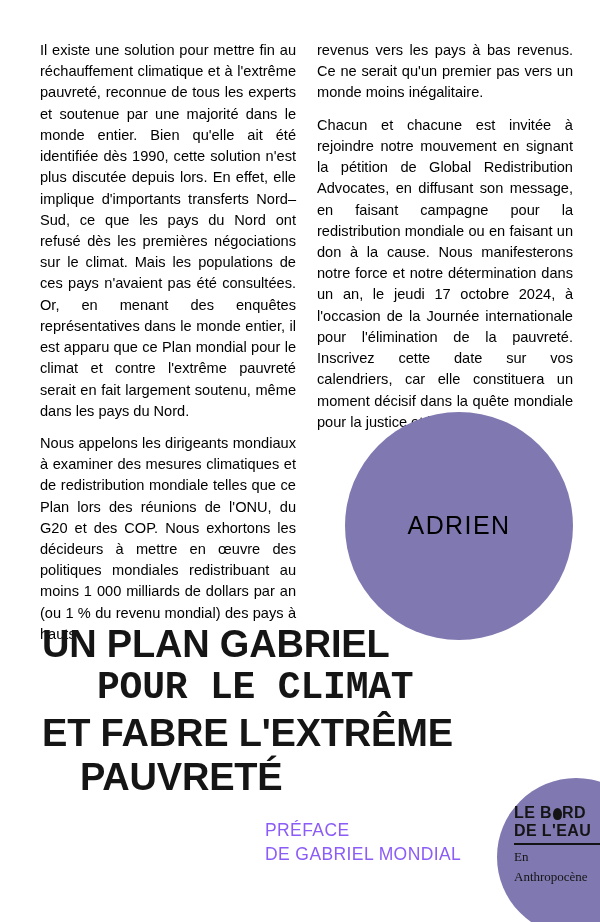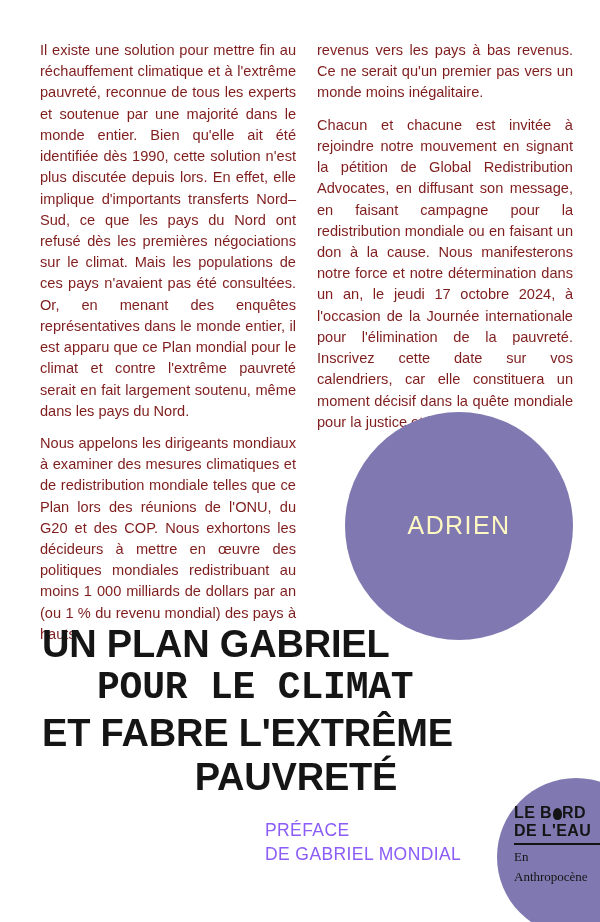--- a/index.html
+++ b/index.html
@@ -34,21 +34,21 @@
   #author-name {
     position: absolute;
     left: 0;
     top: 0;
     width: 228px;
     height: 228px;
     display: flex;
     flex-direction: column;
     align-items: center;
     justify-content: center;
-    color: #fef9c3;
+    color: #000000;
     font-size: 25px;
     letter-spacing: 1.4px;
     line-height: 1.42;
     font-weight: 400;
     text-align: left;
   }
   #publisher-circle {
     left: 497px;
     top: 778px;
     width: 158px;
@@ -101,21 +101,21 @@
     top: 40px;
     width: 520px;
     z-index: 1;
   }
   .column {
     position: absolute;
     top: 0;
     width: 256px;
     font-size: 14.6px;
     line-height: 1.455;
-    color: #7f1d1d;
+    color: #000000;
     text-align: justify;
     -webkit-hyphens: none;
     hyphens: none;
   }
   #column-left  { left: 0px; }
   #column-right { left: 277px; }
   .column p { margin: 0 0 11px 0; }
   .column p:last-child { margin-bottom: 0; }
 
   
@@ -130,21 +130,21 @@
     font-family: "Liberation Sans", sans-serif;
     font-weight: bold;
     font-size: 38px;
     line-height: 1.17;
     color: #151515;
     letter-spacing: -0.2px;
     white-space: nowrap;
   }
   .title-line.indent-1 { padding-left: 55px; font-family: Liberation Mono, monospace; }
   .title-line.indent-2 { padding-left: 0px; }
-  .title-line.indent-3 { padding-left: 38px; text-align: center; }
+  .title-line.indent-3 { padding-left: 38px; }
 
   
   #preface {
     position: absolute;
     left: 265px;
     top: 818px;
     z-index: 4;
     font-family: "Liberation Sans", sans-serif;
     font-size: 17.5px;
     line-height: 1.38;

